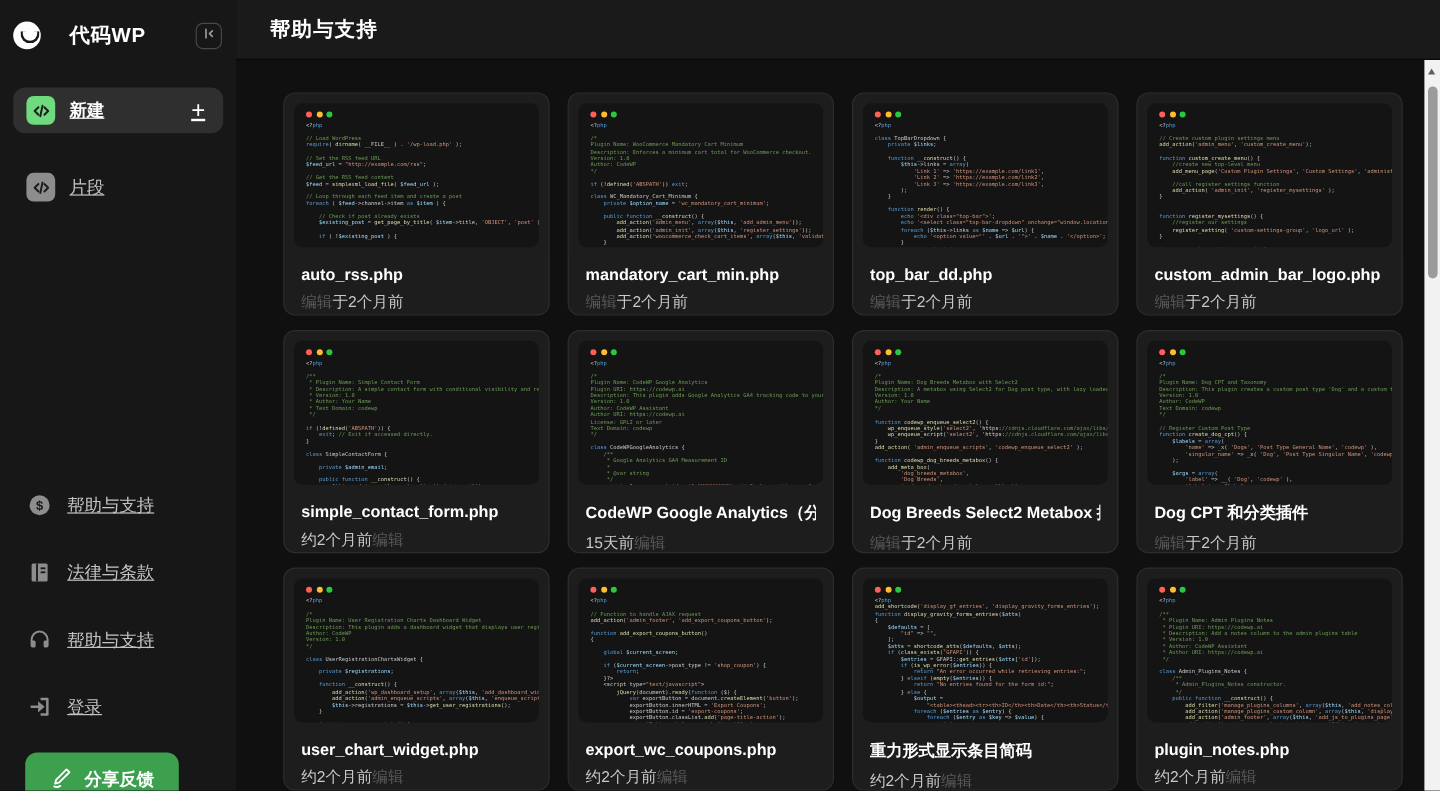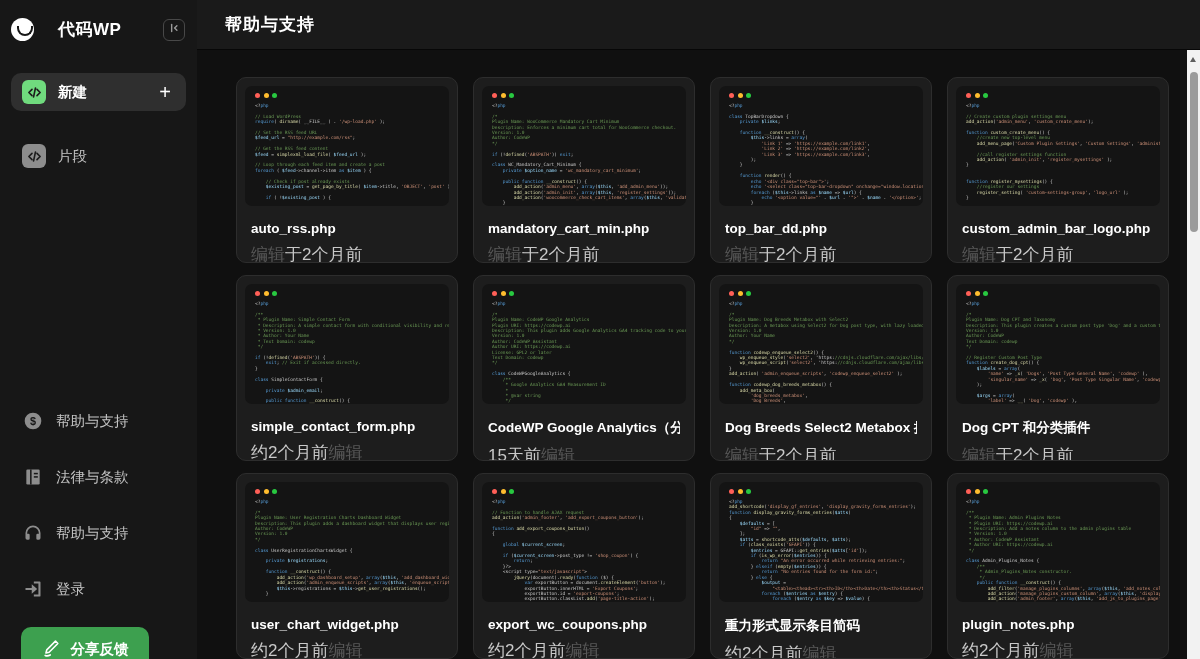--- a/index.html
+++ b/index.html
@@ -24,21 +24,21 @@
   }
   .brand-name { color:#ffffff; font-weight:bold; font-size:17px; flex:1; letter-spacing:.5px; }
   .collapse-btn {
     width:22px; height:22px; border:1.5px solid #484848; border-radius:6px;
     background:none; padding:0; display:flex; align-items:center; justify-content:center; cursor:pointer;
   }
   .nav-top { padding:16px 11px 0; }
   .nav-item {
     display:flex; align-items:center; gap:12px;
     padding:7px 11px; border-radius:10px; margin-bottom:8px;
-    color:#c3c3c3; font-size:14.5px; cursor:pointer;
+    color:#c3c3c3; font-size:14.5px; cursor:pointer;text-decoration:underline;
   }
   .nav-item.active { background:#2f2f2f; color:#ffffff; font-weight:bold; padding:7px 11px; margin-bottom:26px; }
   .nav-item + .nav-item { margin-top:10px; }
   .icon-box {
     width:24px; height:24px; border-radius:6px; flex-shrink:0;
     display:flex; align-items:center; justify-content:center;
   }
   .icon-plain { width:22px; height:22px; display:flex; align-items:center; justify-content:center; flex-shrink:0; }
   .nav-label { flex:1; }
   .plus { color:#ffffff; font-size:20px; font-weight:400; line-height:1; padding-right:4px; }
@@ -88,21 +88,21 @@
   pre.code i.c { color:#6a9955; }
   pre.code i.s { color:#ce9178; }
   pre.code i.v { color:#9cdcfe; }
   pre.code i.k { color:#569cd6; }
   pre.code i.f { color:#dcdcaa; }
   .card-footer { padding:7px 14px 0; }
   .card-title {
     color:#ffffff; font-size:13.5px; font-weight:bold;
     white-space:nowrap; overflow:hidden;
   }
-  .card-meta { font-size:17px; margin-top:7px; }
+  .card-meta { font-size:13px; margin-top:7px; }
   .card-meta .lit { color:#c9c9c9; }
   .card-meta .dim { color:#585858; }
   
   .scrollbar {
     position:absolute; right:0; top:50px; bottom:0; width:13px;
     background:#f2f2f2;
   }
   .sb-arrow {
     position:absolute; top:7px; left:3px;
     width:0; height:0; border-left:3.5px solid transparent; border-right:3.5px solid transparent;

